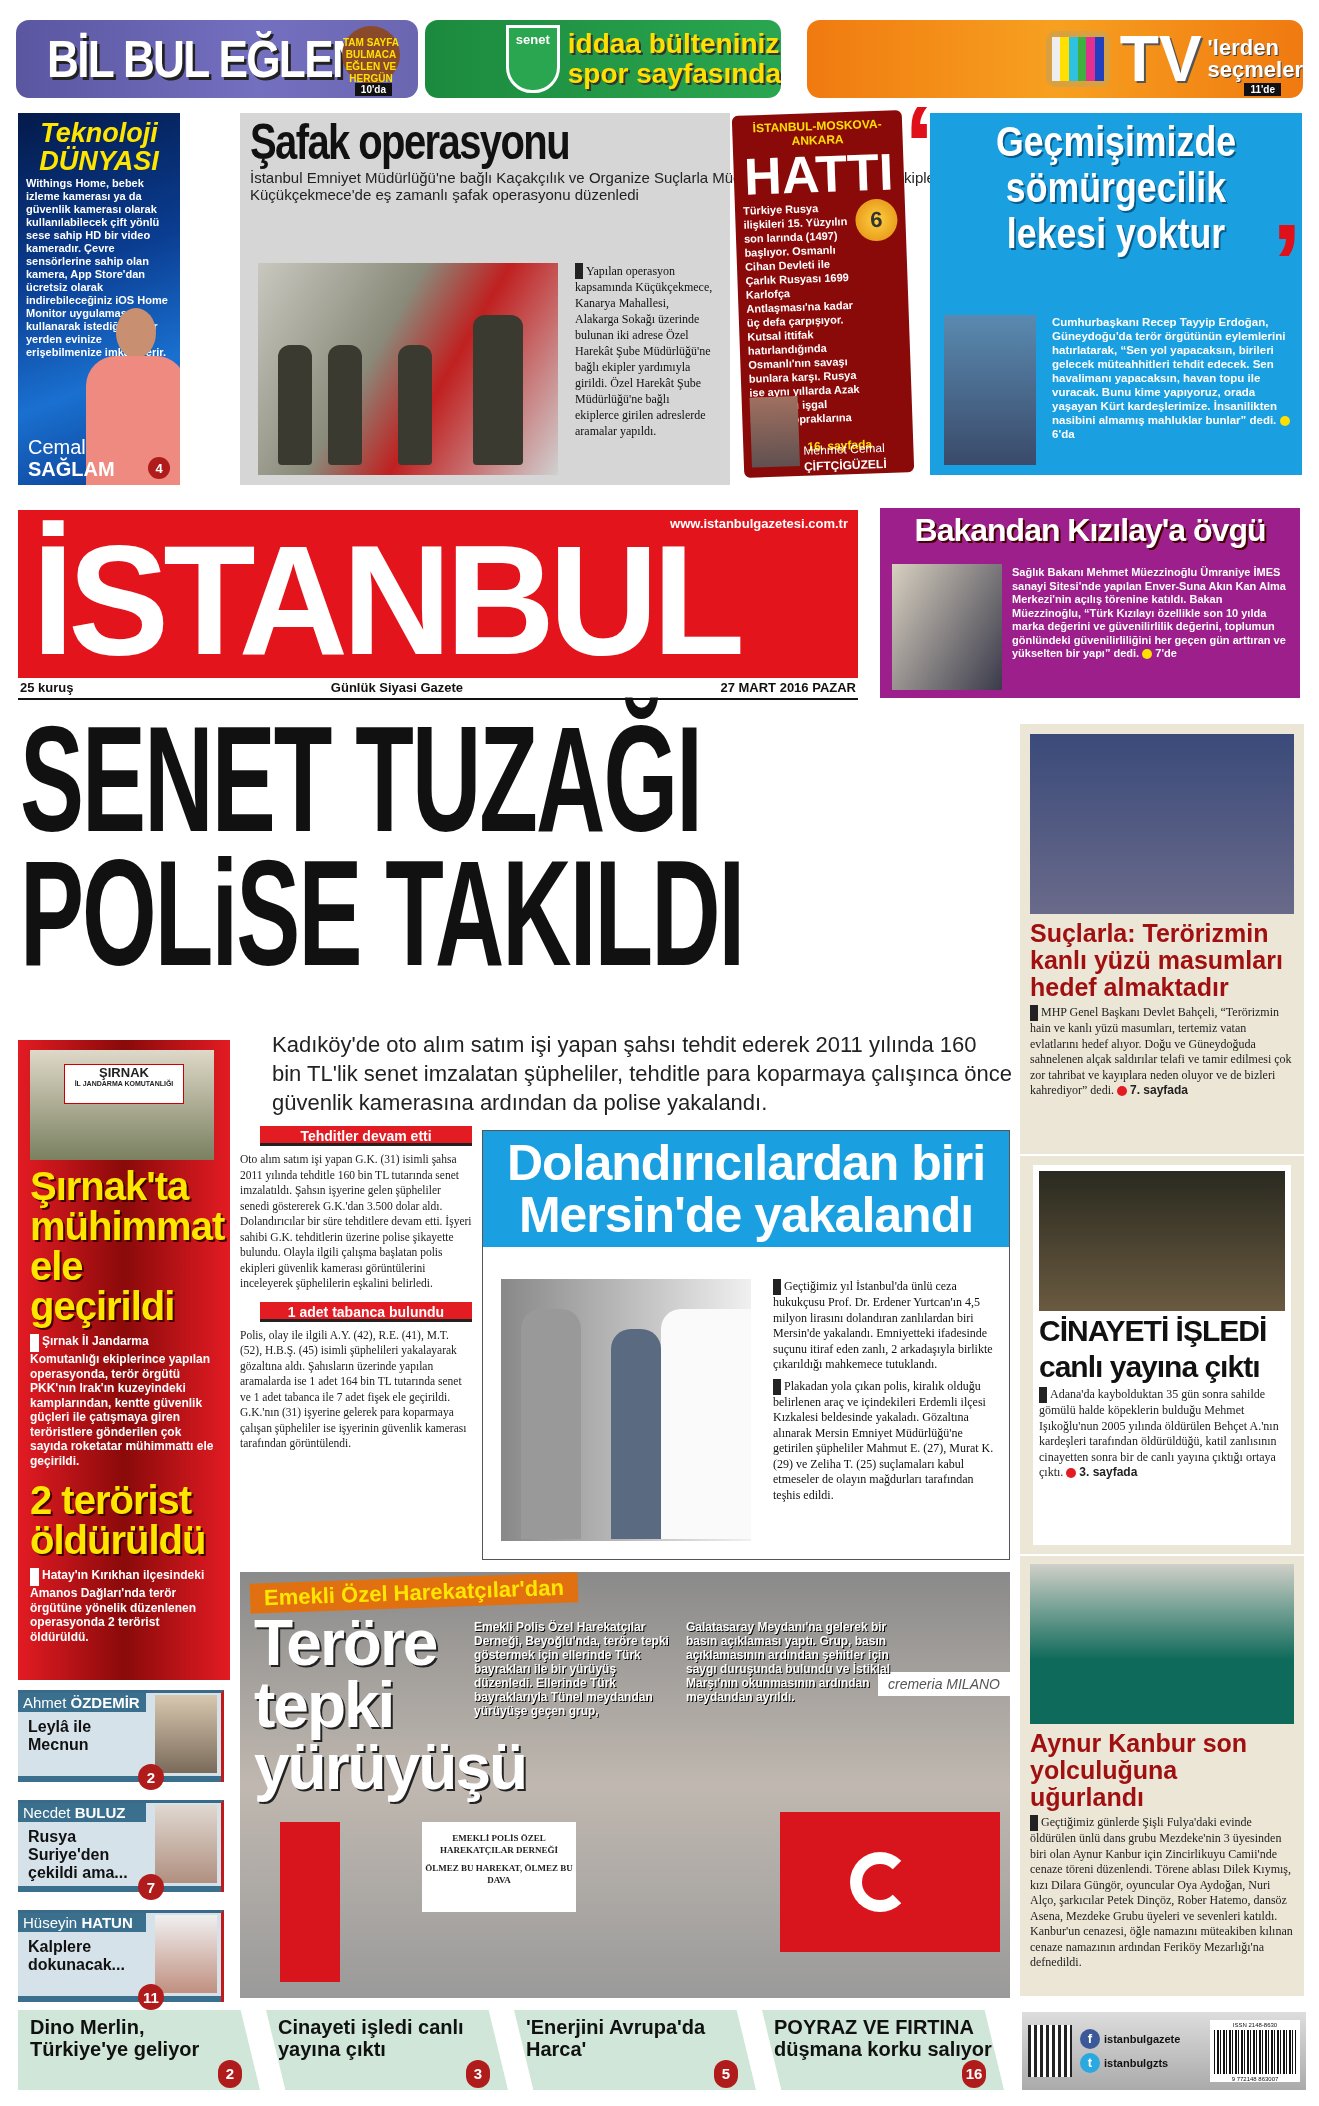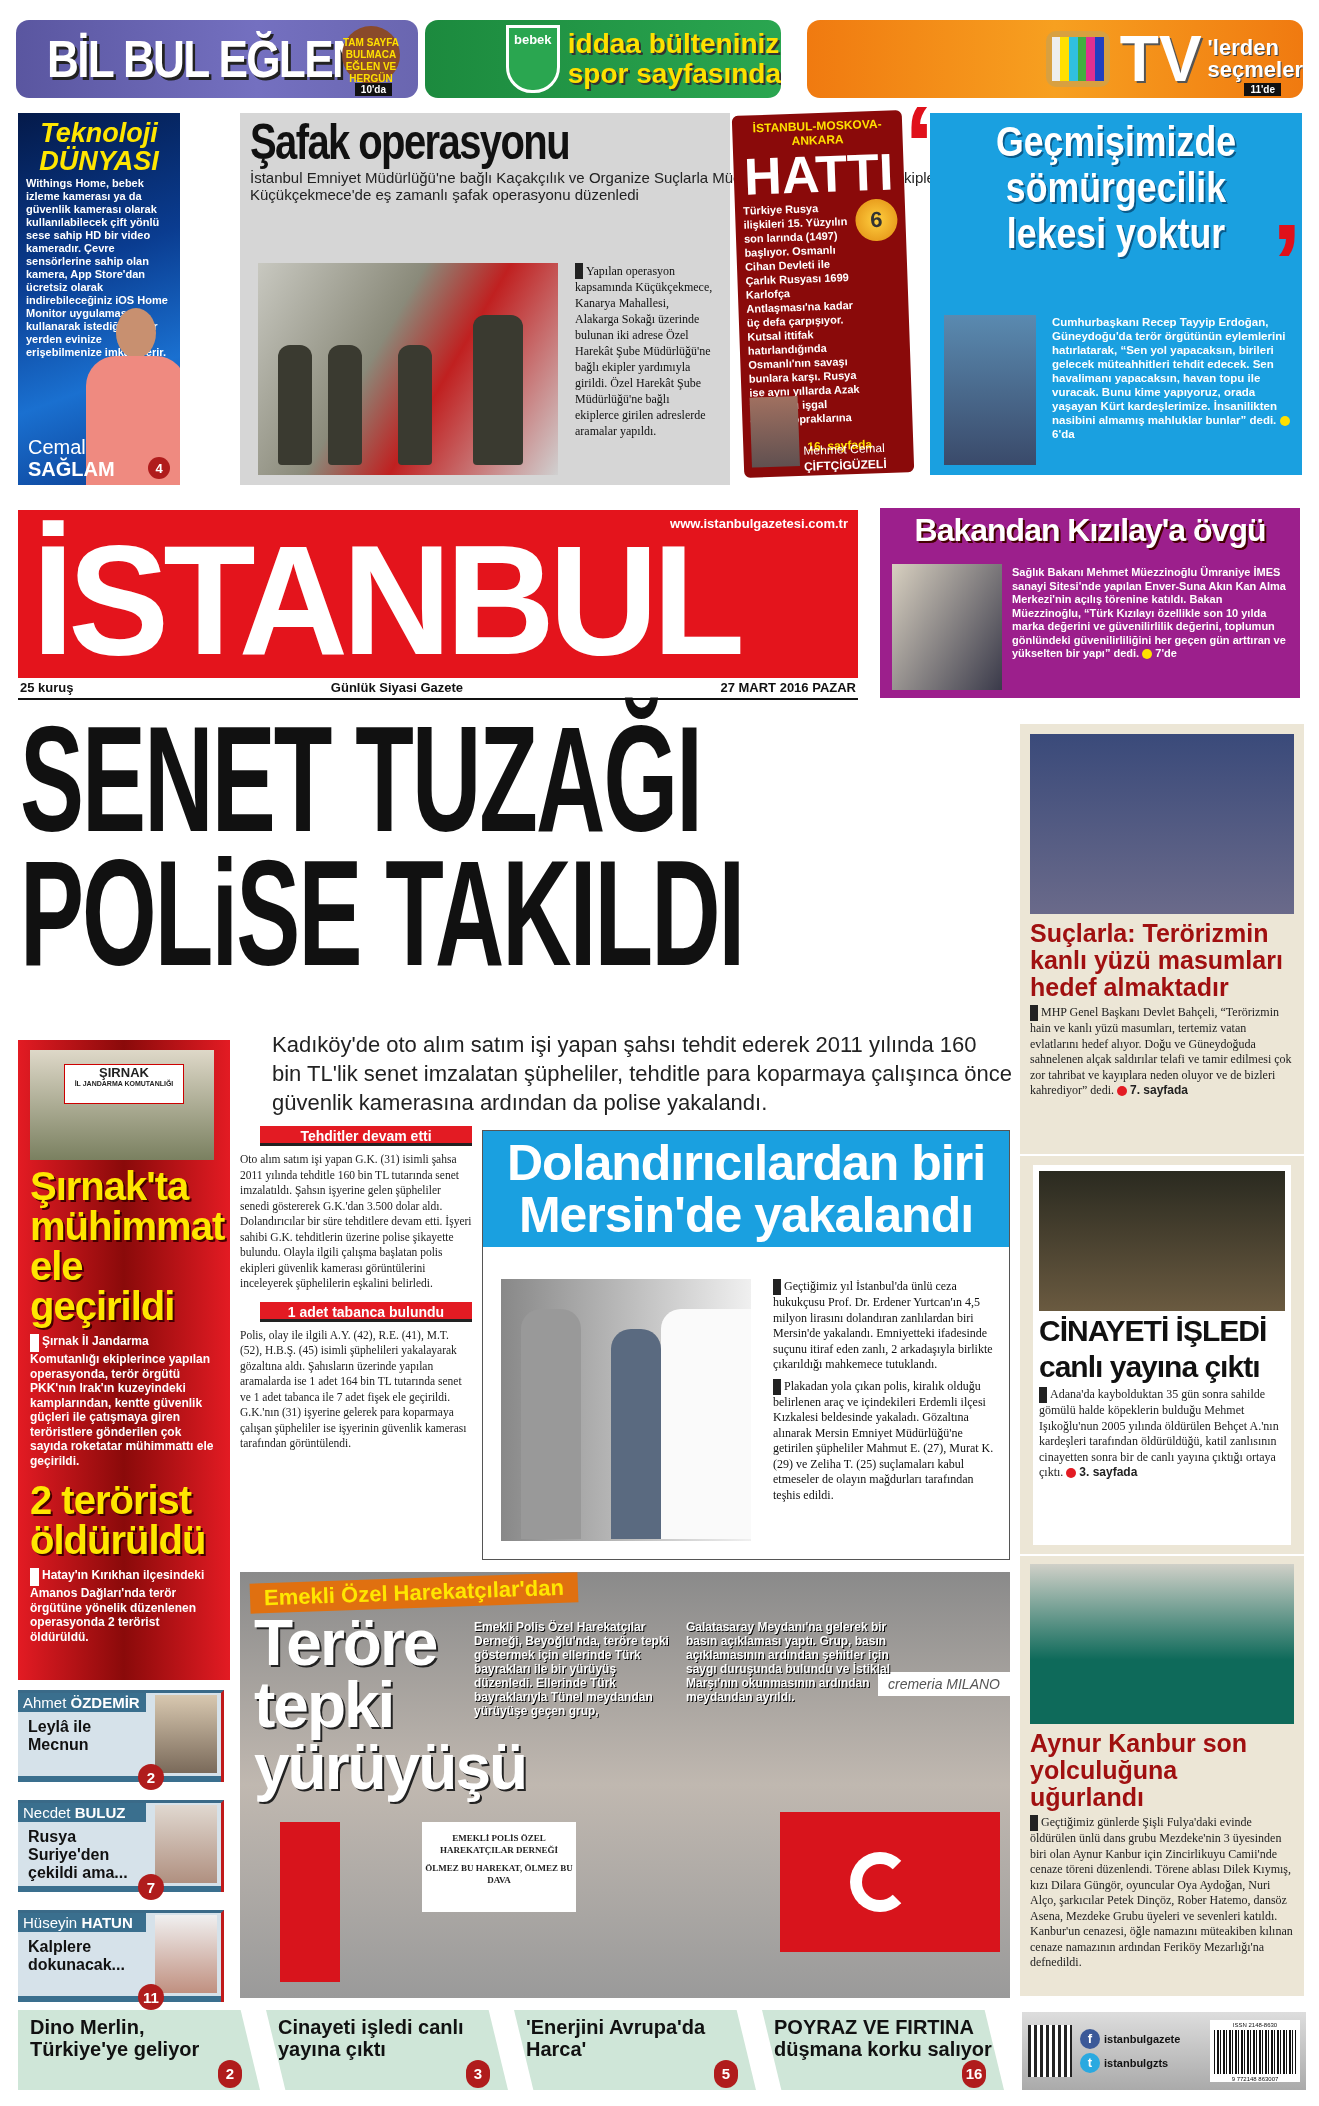--- a/index.html
+++ b/index.html
@@ -121,21 +121,21 @@
 </style>
 </head>
 <body>
 
 <div class="abs promo promo1">
   <span class="title">BİL BUL EĞLEN</span>
   <span class="badge">TAM SAYFA BULMACA EĞLEN VE HERGÜN</span>
   <span class="pg">10'da</span>
 </div>
 <div class="abs promo promo2">
-  <div class="logo">bebek</div>
+  <div class="logo">senet</div>
   <div class="txt">
       <div>iddaa bülteniniz</div>
       <div>spor sayfasında</div>
     </div>
 </div>
 <div class="abs promo promo3">
   <div class="tv">
       <span style="background:#eee"></span>
       <span style="background:#ffe000"></span>
       <span style="background:#30c0e0"></span>

